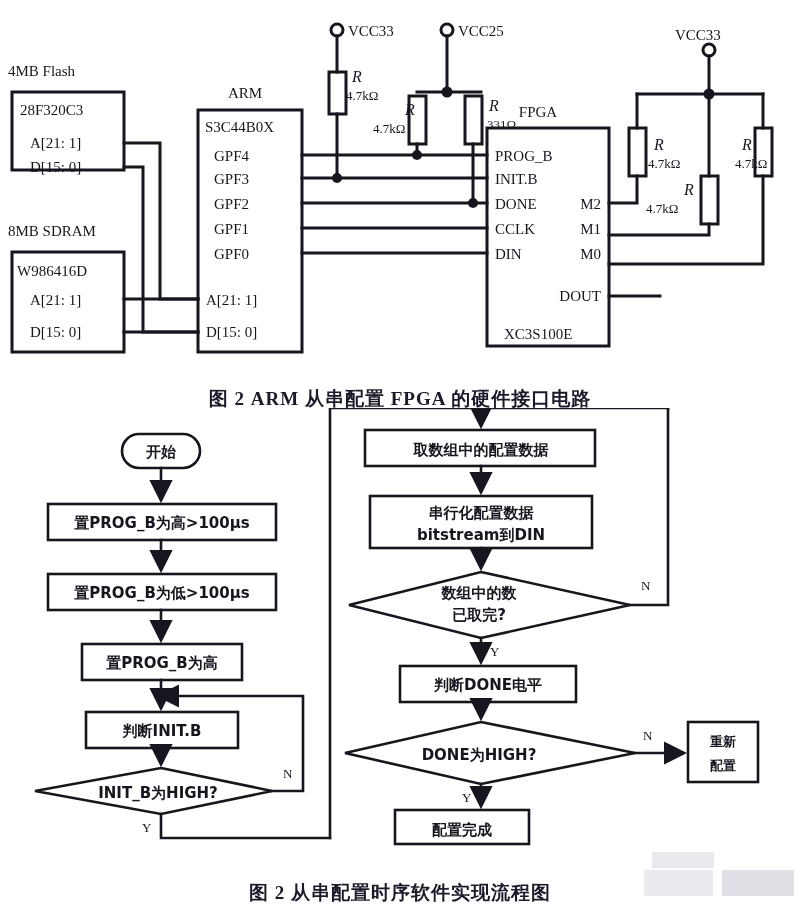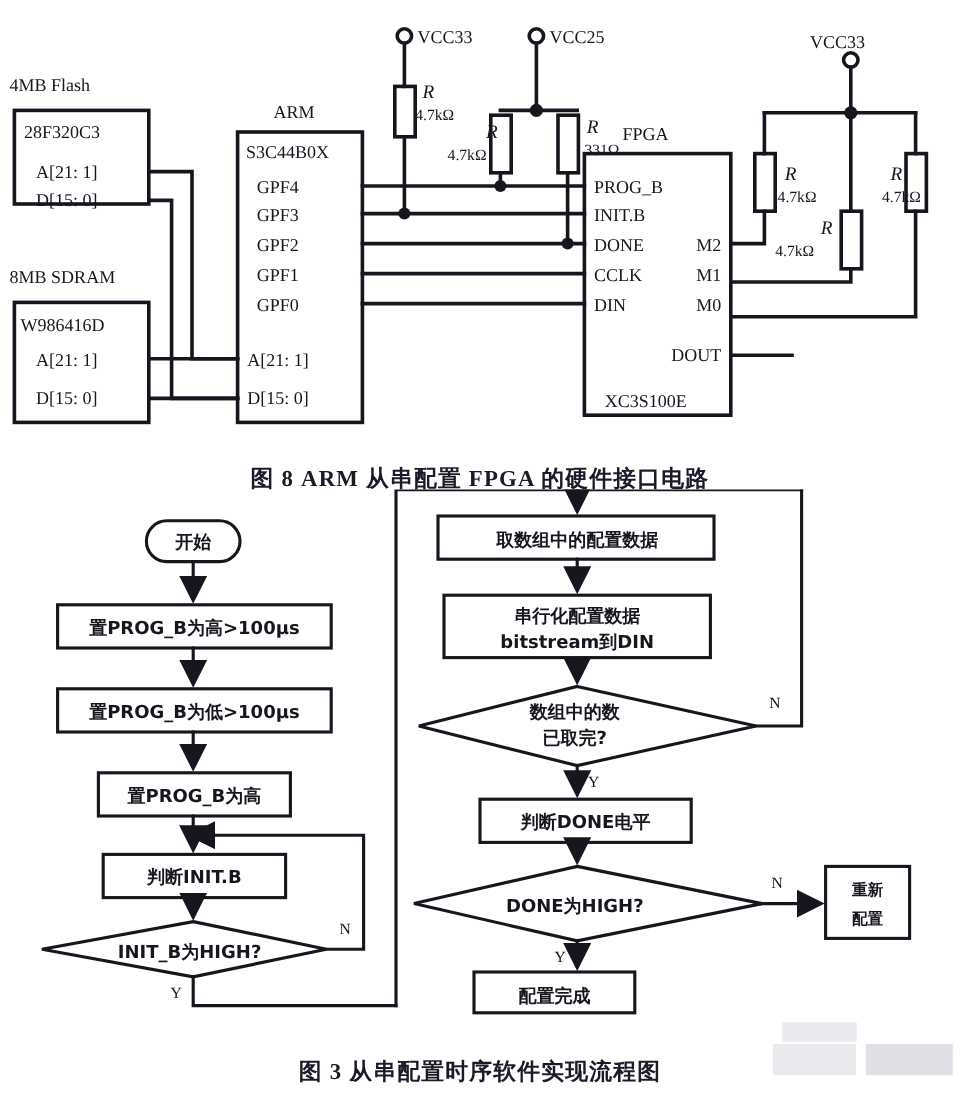--- a/index.html
+++ b/index.html
@@ -139,21 +139,21 @@
     <text class="ital" x="654" y="150">R</text>
     <text class="lbl-s" x="648" y="168">4.7kΩ</text>
     <text class="ital" x="684" y="195">R</text>
     <text class="lbl-s" x="646" y="213">4.7kΩ</text>
     <text class="ital" x="742" y="150">R</text>
     <text class="lbl-s" x="735" y="168">4.7kΩ</text>
   </g>
 </svg>
 </div>
 
-<div class="cap" id="cap2">图 8  ARM 从串配置 FPGA 的硬件接口电路</div>
+<div class="cap" id="cap2">图 2  ARM 从串配置 FPGA 的硬件接口电路</div>
 
 <div class="fig" id="fig3">
 <svg width="800" height="450" viewBox="0 0 800 450">
   <defs>
     <marker id="ah" markerWidth="9" markerHeight="9" refX="7" refY="4.5" orient="auto">
       <path d="M0,0 L9,4.5 L0,9 z" fill="#16161f"></path>
     </marker>
   </defs>
 
   <g fill="none" stroke="#16161f" stroke-width="2.6" stroke-linecap="square">
@@ -220,16 +220,16 @@
     <text class="yn" x="283" y="370">N</text>
     <text class="yn" x="142" y="424">Y</text>
     <text class="yn" x="641" y="182">N</text>
     <text class="yn" x="490" y="248">Y</text>
     <text class="yn" x="643" y="332">N</text>
     <text class="yn" x="462" y="394">Y</text>
   </g>
 </svg>
 </div>
 
-<div class="cap" id="cap3">图 3  从串配置时序软件实现流程图</div>
+<div class="cap" id="cap3">图 2  从串配置时序软件实现流程图</div>
 
 <div class="wm"></div>
 <div class="wm2"></div>
 
 </body></html>

